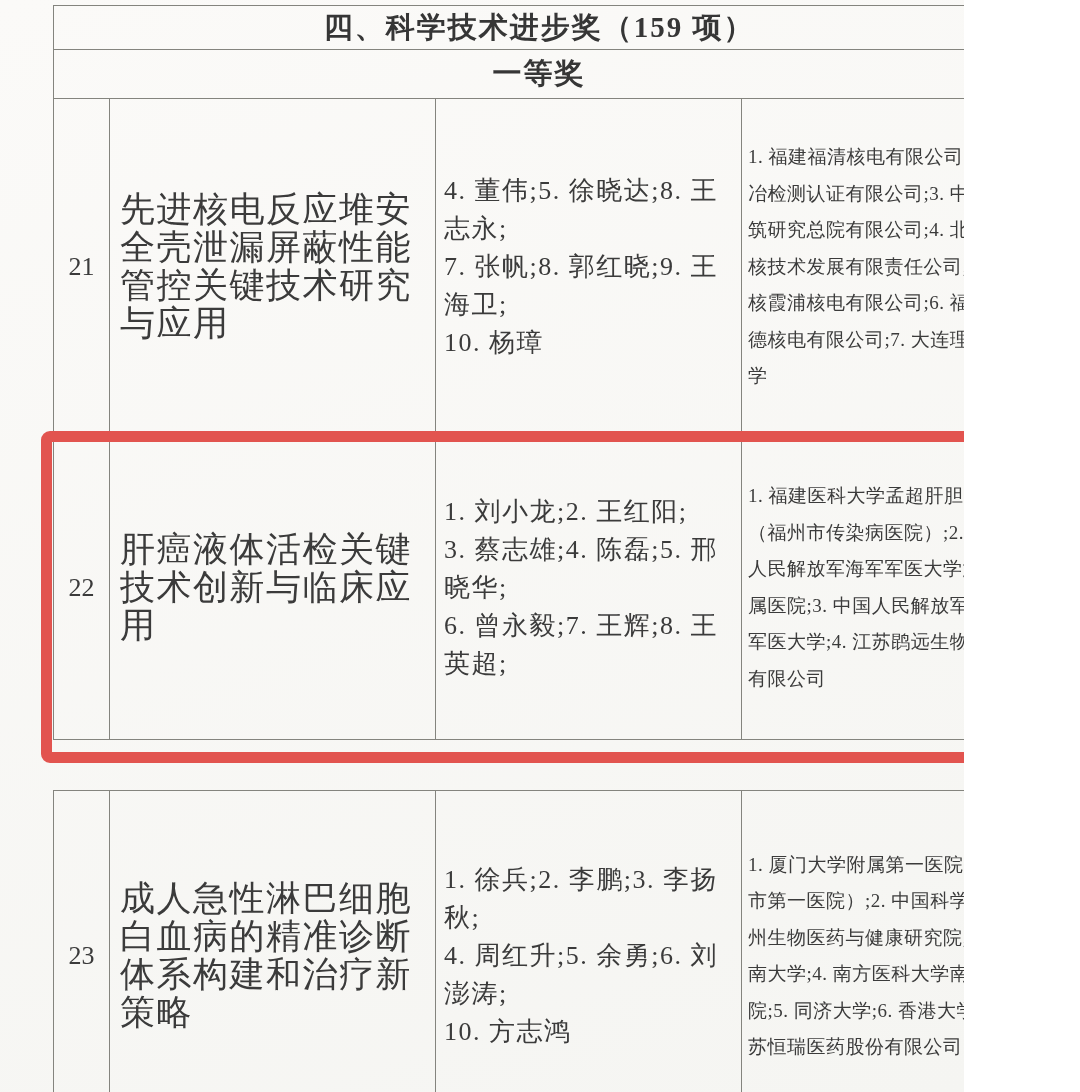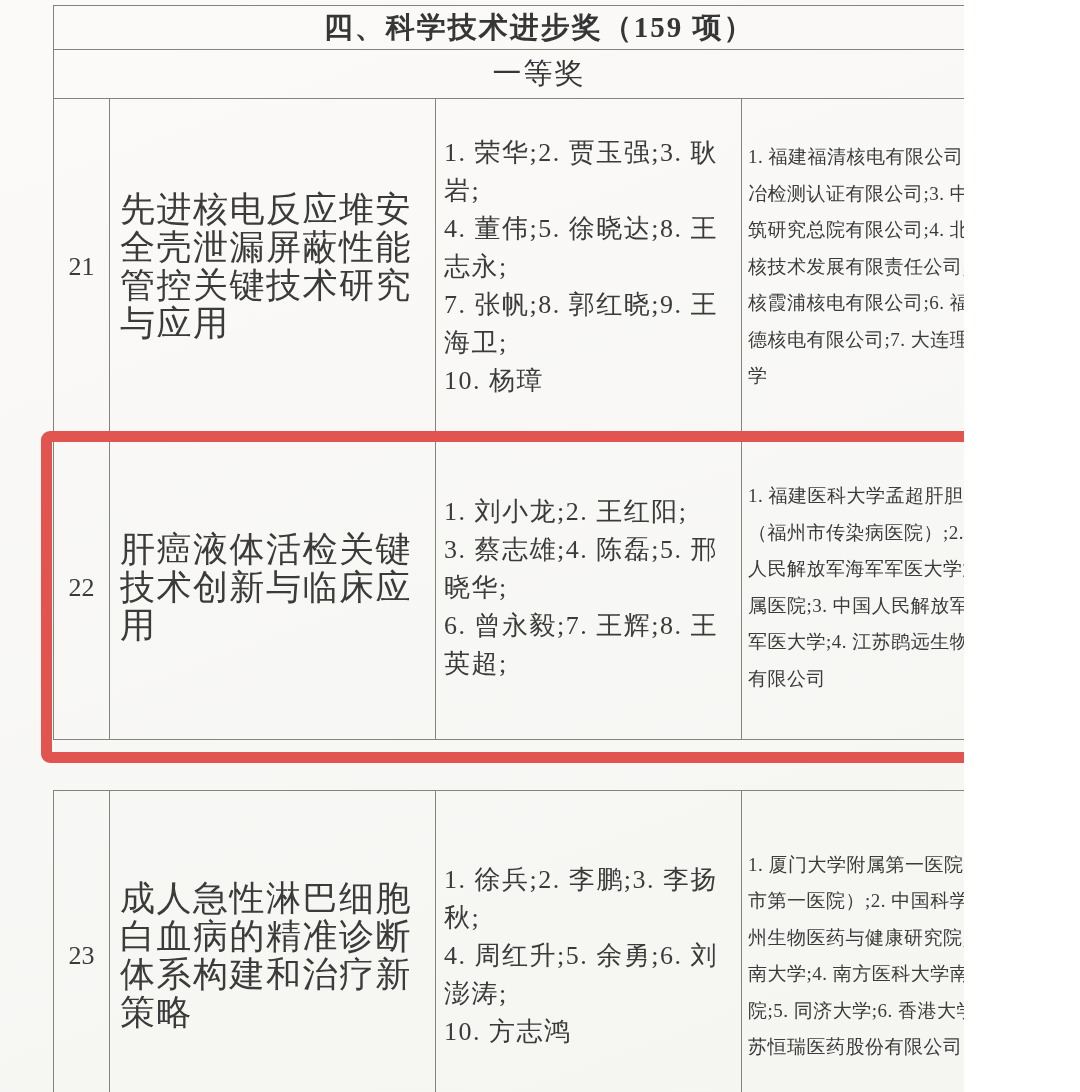--- a/index.html
+++ b/index.html
@@ -26,21 +26,21 @@
   .title-row {
     height: 43px;
     border-bottom: 1.6px solid #84847e;
     display: flex; align-items: center; justify-content: center;
     font-size: 29px; font-weight: 600; letter-spacing: 2px; color: #363636;
   }
   .subtitle-row {
     height: 48px;
     border-bottom: 1.6px solid #84847e;
     display: flex; align-items: center; justify-content: center;
-    font-size: 29px; font-weight: 400; letter-spacing: 2px; color: #363636;
+    font-size: 29px; font-weight: 700; letter-spacing: 2px; color: #363636;
   }
   .data-row {
     display: grid;
     grid-template-columns: 55px 326px 306px 1fr;
     border-bottom: 1.6px solid #84847e;
   }
   .data-row.last { border-bottom: 0; }
   .cell { box-sizing: border-box; min-width: 0; }
   .cell + .cell { border-left: 1.6px solid #84847e; }
   .cell-no {
@@ -88,21 +88,20 @@
     <div class="subtitle-row">
       <span>一等奖</span>
     </div>
 
     <div class="data-row" style="height:336px">
       <div class="cell cell-no">21</div>
       <div class="cell cell-project">
         <span>先进核电反应堆安全壳泄漏屏蔽性能管控关键技术研究与应用</span>
       </div>
       <div class="cell cell-people">
-        <p>1. 荣华;2. 贾玉强;3. 耿岩;</p>
         <p>4. 董伟;5. 徐晓达;8. 王志永;</p>
         <p>7. 张帆;8. 郭红晓;9. 王海卫;</p>
         <p>10. 杨璋</p>
       </div>
       <div class="cell cell-orgs">
         <p>1. 福建福清核电有限公司;2. 中冶检测认证有限公司;3. 中冶建筑研究总院有限公司;4. 北京冶核技术发展有限责任公司;5. 中核霞浦核电有限公司;6. 福建宁德核电有限公司;7. 大连理工大学</p>
       </div>
     </div>
 
     <div class="data-row last" style="height:303px">

